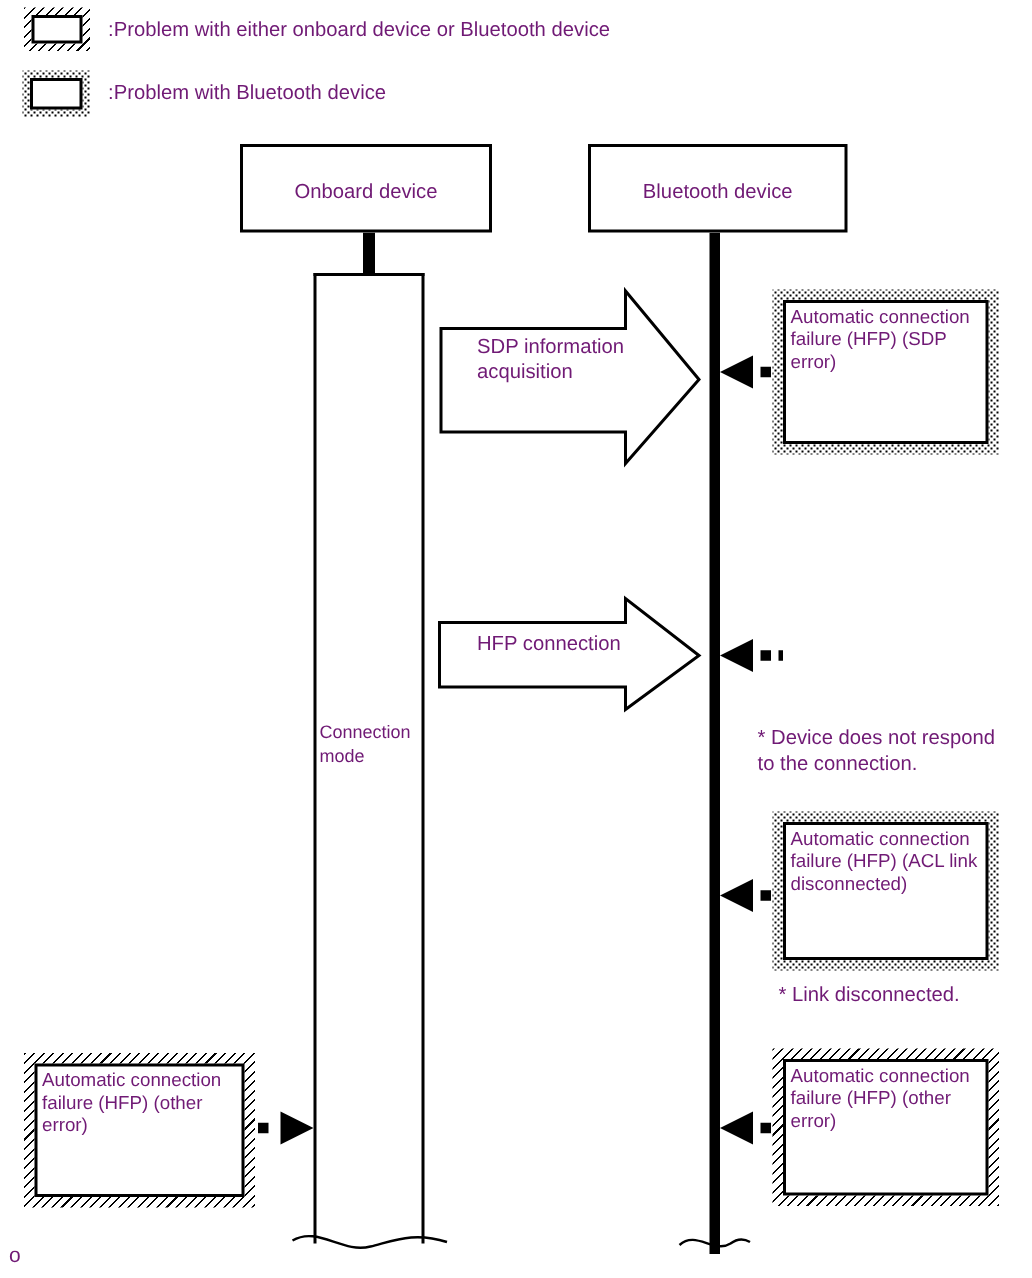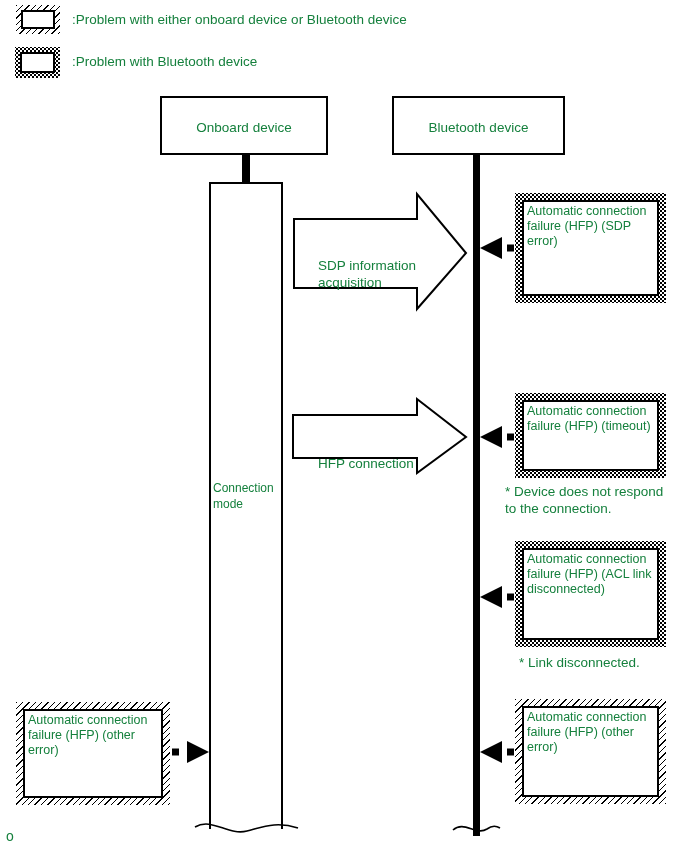--- a/index.html
+++ b/index.html
@@ -1,18 +1,18 @@
 <!DOCTYPE html>
 <html><head>
 <meta charset="utf-8">
 <style>
   html,body{margin:0;padding:0;background:#fff;}
   #canvas{
     position:relative;width:688px;height:852px;background:#ffffff;
-    font-family:"Liberation Sans",sans-serif;color:#15803d;overflow:hidden;
+    font-family:"Liberation Sans",sans-serif;color:#701a75;overflow:hidden;
   }
   .abs{position:absolute;}
   svg.layer{position:absolute;left:0;top:0;pointer-events:none;}
 
   
   .frame{position:absolute;box-sizing:border-box;padding:7px;}
   .frame.diagonal{
     background-color:#fff;
     background-image:repeating-linear-gradient(135deg,#000 0,#000 1px,rgba(0,0,0,0) 1px,rgba(0,0,0,0) 4.5px);
   }
@@ -36,21 +36,21 @@
   .actor-box{
     box-sizing:border-box;border:2px solid #000;background:#fff;
     display:flex;justify-content:center;align-items:flex-start;
     padding-top:22px;font-size:13.5px;
   }
   #activation-rect{
     box-sizing:border-box;background:#fff;
     border:2px solid #000;border-bottom:none;
   }
   .note{font-size:13.5px;line-height:17px;}
-  .msg-label{font-size:13.5px;line-height:17px;margin-top:35px;}
+  .msg-label{font-size:13.5px;line-height:17px;}
 </style>
 </head>
 <body>
 
 <div id="canvas">
 
   <svg class="layer" width="688" height="852" viewBox="0 0 688 852">
 
     <rect x="242" y="155" width="8" height="28" fill="#000"></rect>
 
@@ -103,23 +103,20 @@
   <div id="activation-rect" class="abs" style="left:209px;top:182px;width:74px;height:647px;"></div>
   <div class="abs" style="left:213px;top:480px;width:70px;font-size:12px;line-height:16px;">Connection mode</div>
 
   <div class="msg-label abs" style="left:318px;top:222px;width:112px;">SDP information acquisition</div>
   <div class="msg-label abs" style="left:318px;top:420px;width:140px;white-space:nowrap;">HFP connection</div>
 
   <div class="frame dotted abs" style="left:515px;top:193px;width:151px;height:110px;">
     <div class="inner">Automatic connection failure (HFP) (SDP error)</div>
   </div>
 
-  <div class="frame dotted abs" style="left:515px;top:393px;width:151px;height:85px;">
-    <div class="inner">Automatic connection failure (HFP) (timeout)</div>
-  </div>
   <div class="note abs" style="left:505px;top:483px;width:162px;">* Device does not respond to the connection.</div>
 
   <div class="frame dotted abs" style="left:515px;top:541px;width:151px;height:106px;">
     <div class="inner">Automatic connection failure (HFP) (ACL link disconnected)</div>
   </div>
   <div class="note abs" style="left:519px;top:654px;width:160px;">* Link disconnected.</div>
 
   <div class="frame diagonal abs" style="left:515px;top:699px;width:151px;height:105px;">
     <div class="inner">Automatic connection failure (HFP) (other error)</div>
   </div>

